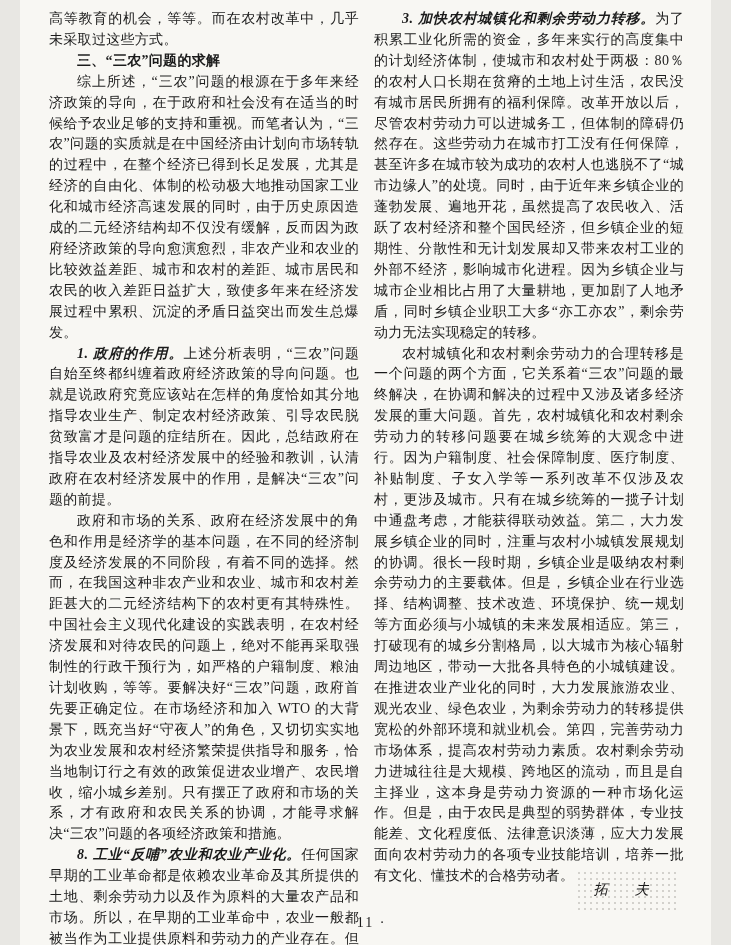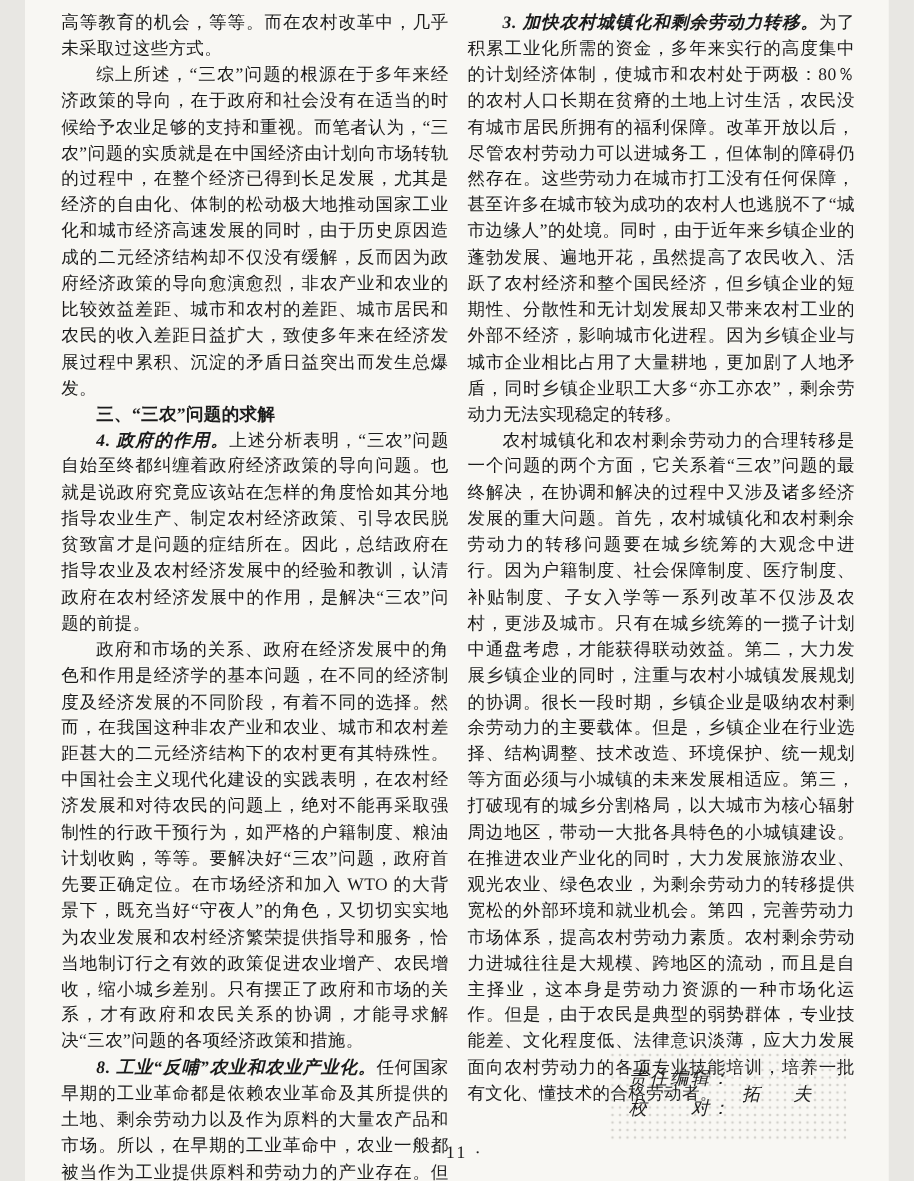--- a/index.html
+++ b/index.html
@@ -74,35 +74,31 @@
     letter-spacing: 2px;
   }
 </style>
 </head>
 <body>
 
 <div class="page">
   <div class="columns">
     <div class="col">
         <p class="para body">高等教育的机会，等等。而在农村改革中，几乎未采取过这些方式。</p>
+        <p class="para heading indent">三、“三农”问题的求解</p>
         <p class="para body indent">综上所述，“三农”问题的根源在于多年来经济政策的导向，在于政府和社会没有在适当的时候给予农业足够的支持和重视。而笔者认为，“三农”问题的实质就是在中国经济由计划向市场转轨的过程中，在整个经济已得到长足发展，尤其是经济的自由化、体制的松动极大地推动国家工业化和城市经济高速发展的同时，由于历史原因造成的二元经济结构却不仅没有缓解，反而因为政府经济政策的导向愈演愈烈，非农产业和农业的比较效益差距、城市和农村的差距、城市居民和农民的收入差距日益扩大，致使多年来在经济发展过程中累积、沉淀的矛盾日益突出而发生总爆发。</p>
-        <p class="para heading indent">三、“三农”问题的求解</p>
-        <p class="para body indent"><span class="lead">4. 政府的作用。</span>上述分析表明，“三农”问题自始至终都纠缠着政府经济政策的导向问题。也就是说政府究竟应该站在怎样的角度恰如其分地指导农业生产、制定农村经济政策、引导农民脱贫致富才是问题的症结所在。因此，总结政府在指导农业及农村经济发展中的经验和教训，认清政府在农村经济发展中的作用，是解决“三农”问题的前提。</p>
+        <p class="para body indent"><span class="lead">1. 政府的作用。</span>上述分析表明，“三农”问题自始至终都纠缠着政府经济政策的导向问题。也就是说政府究竟应该站在怎样的角度恰如其分地指导农业生产、制定农村经济政策、引导农民脱贫致富才是问题的症结所在。因此，总结政府在指导农业及农村经济发展中的经验和教训，认清政府在农村经济发展中的作用，是解决“三农”问题的前提。</p>
         <p class="para body indent">政府和市场的关系、政府在经济发展中的角色和作用是经济学的基本问题，在不同的经济制度及经济发展的不同阶段，有着不同的选择。然而，在我国这种非农产业和农业、城市和农村差距甚大的二元经济结构下的农村更有其特殊性。中国社会主义现代化建设的实践表明，在农村经济发展和对待农民的问题上，绝对不能再采取强制性的行政干预行为，如严格的户籍制度、粮油计划收购，等等。要解决好“三农”问题，政府首先要正确定位。在市场经济和加入 WTO 的大背景下，既充当好“守夜人”的角色，又切切实实地为农业发展和农村经济繁荣提供指导和服务，恰当地制订行之有效的政策促进农业增产、农民增收，缩小城乡差别。只有摆正了政府和市场的关系，才有政府和农民关系的协调，才能寻求解决“三农”问题的各项经济政策和措施。</p>
         <p class="para body indent"><span class="lead">8. 工业“反哺”农业和农业产业化。</span>任何国家早期的工业革命都是依赖农业革命及其所提供的土地、剩余劳动力以及作为原料的大量农产品和市场。所以，在早期的工业革命中，农业一般都被当作为工业提供原料和劳动力的产业存在。但是，当工业和国民经济发展到一定程度后，工业应及时地“反哺”农业。</p>
         <p class="para body indent">工业对农业的“反哺”作用一般表现为：为农业现代化提供低价农用生产资料，为农业发展提供基础设施；通过政府的财政、金融政策支持，发展农业科研和推广农业新技术；通过政府的经济政策，对农业实行价格补贴和保护，保证农业不致因自然灾害、市场风险导致价格起伏过大而受到大的冲击；适当的国际贸易政策，保护本国农业不受伤害。</p>
       </div>
     <div class="col">
         <p class="para body indent"><span class="lead">3. 加快农村城镇化和剩余劳动力转移。</span>为了积累工业化所需的资金，多年来实行的高度集中的计划经济体制，使城市和农村处于两极：80％的农村人口长期在贫瘠的土地上讨生活，农民没有城市居民所拥有的福利保障。改革开放以后，尽管农村劳动力可以进城务工，但体制的障碍仍然存在。这些劳动力在城市打工没有任何保障，甚至许多在城市较为成功的农村人也逃脱不了“城市边缘人”的处境。同时，由于近年来乡镇企业的蓬勃发展、遍地开花，虽然提高了农民收入、活跃了农村经济和整个国民经济，但乡镇企业的短期性、分散性和无计划发展却又带来农村工业的外部不经济，影响城市化进程。因为乡镇企业与城市企业相比占用了大量耕地，更加剧了人地矛盾，同时乡镇企业职工大多“亦工亦农”，剩余劳动力无法实现稳定的转移。</p>
         <p class="para body indent">农村城镇化和农村剩余劳动力的合理转移是一个问题的两个方面，它关系着“三农”问题的最终解决，在协调和解决的过程中又涉及诸多经济发展的重大问题。首先，农村城镇化和农村剩余劳动力的转移问题要在城乡统筹的大观念中进行。因为户籍制度、社会保障制度、医疗制度、补贴制度、子女入学等一系列改革不仅涉及农村，更涉及城市。只有在城乡统筹的一揽子计划中通盘考虑，才能获得联动效益。第二，大力发展乡镇企业的同时，注重与农村小城镇发展规划的协调。很长一段时期，乡镇企业是吸纳农村剩余劳动力的主要载体。但是，乡镇企业在行业选择、结构调整、技术改造、环境保护、统一规划等方面必须与小城镇的未来发展相适应。第三，打破现有的城乡分割格局，以大城市为核心辐射周边地区，带动一大批各具特色的小城镇建设。在推进农业产业化的同时，大力发展旅游农业、观光农业、绿色农业，为剩余劳动力的转移提供宽松的外部环境和就业机会。第四，完善劳动力市场体系，提高农村劳动力素质。农村剩余劳动力进城往往是大规模、跨地区的流动，而且是自主择业，这本身是劳动力资源的一种市场化运作。但是，由于农民是典型的弱势群体，专业技能差、文化程度低、法律意识淡薄，应大力发展面向农村劳动力的各项专业技能培训，培养一批有文化、懂技术的合格劳动者。</p>
       </div>
   </div>
 
   <div class="colophon">
-    <div class="colophon-labels">
-      <div>责任编辑：</div>
-      <div>校　　对：</div>
-    </div>
     <div class="colophon-name">拓　夫</div>
   </div>
 
   <div class="pagenum">· 11 ·</div>
 </div>
 
 </body></html>

